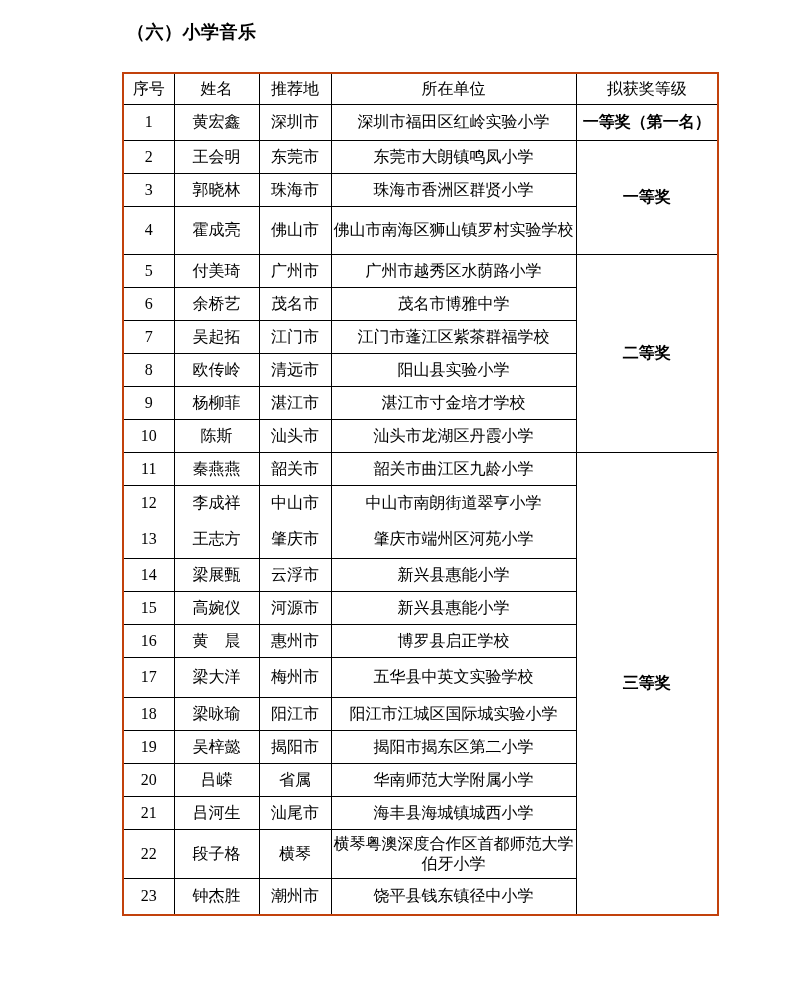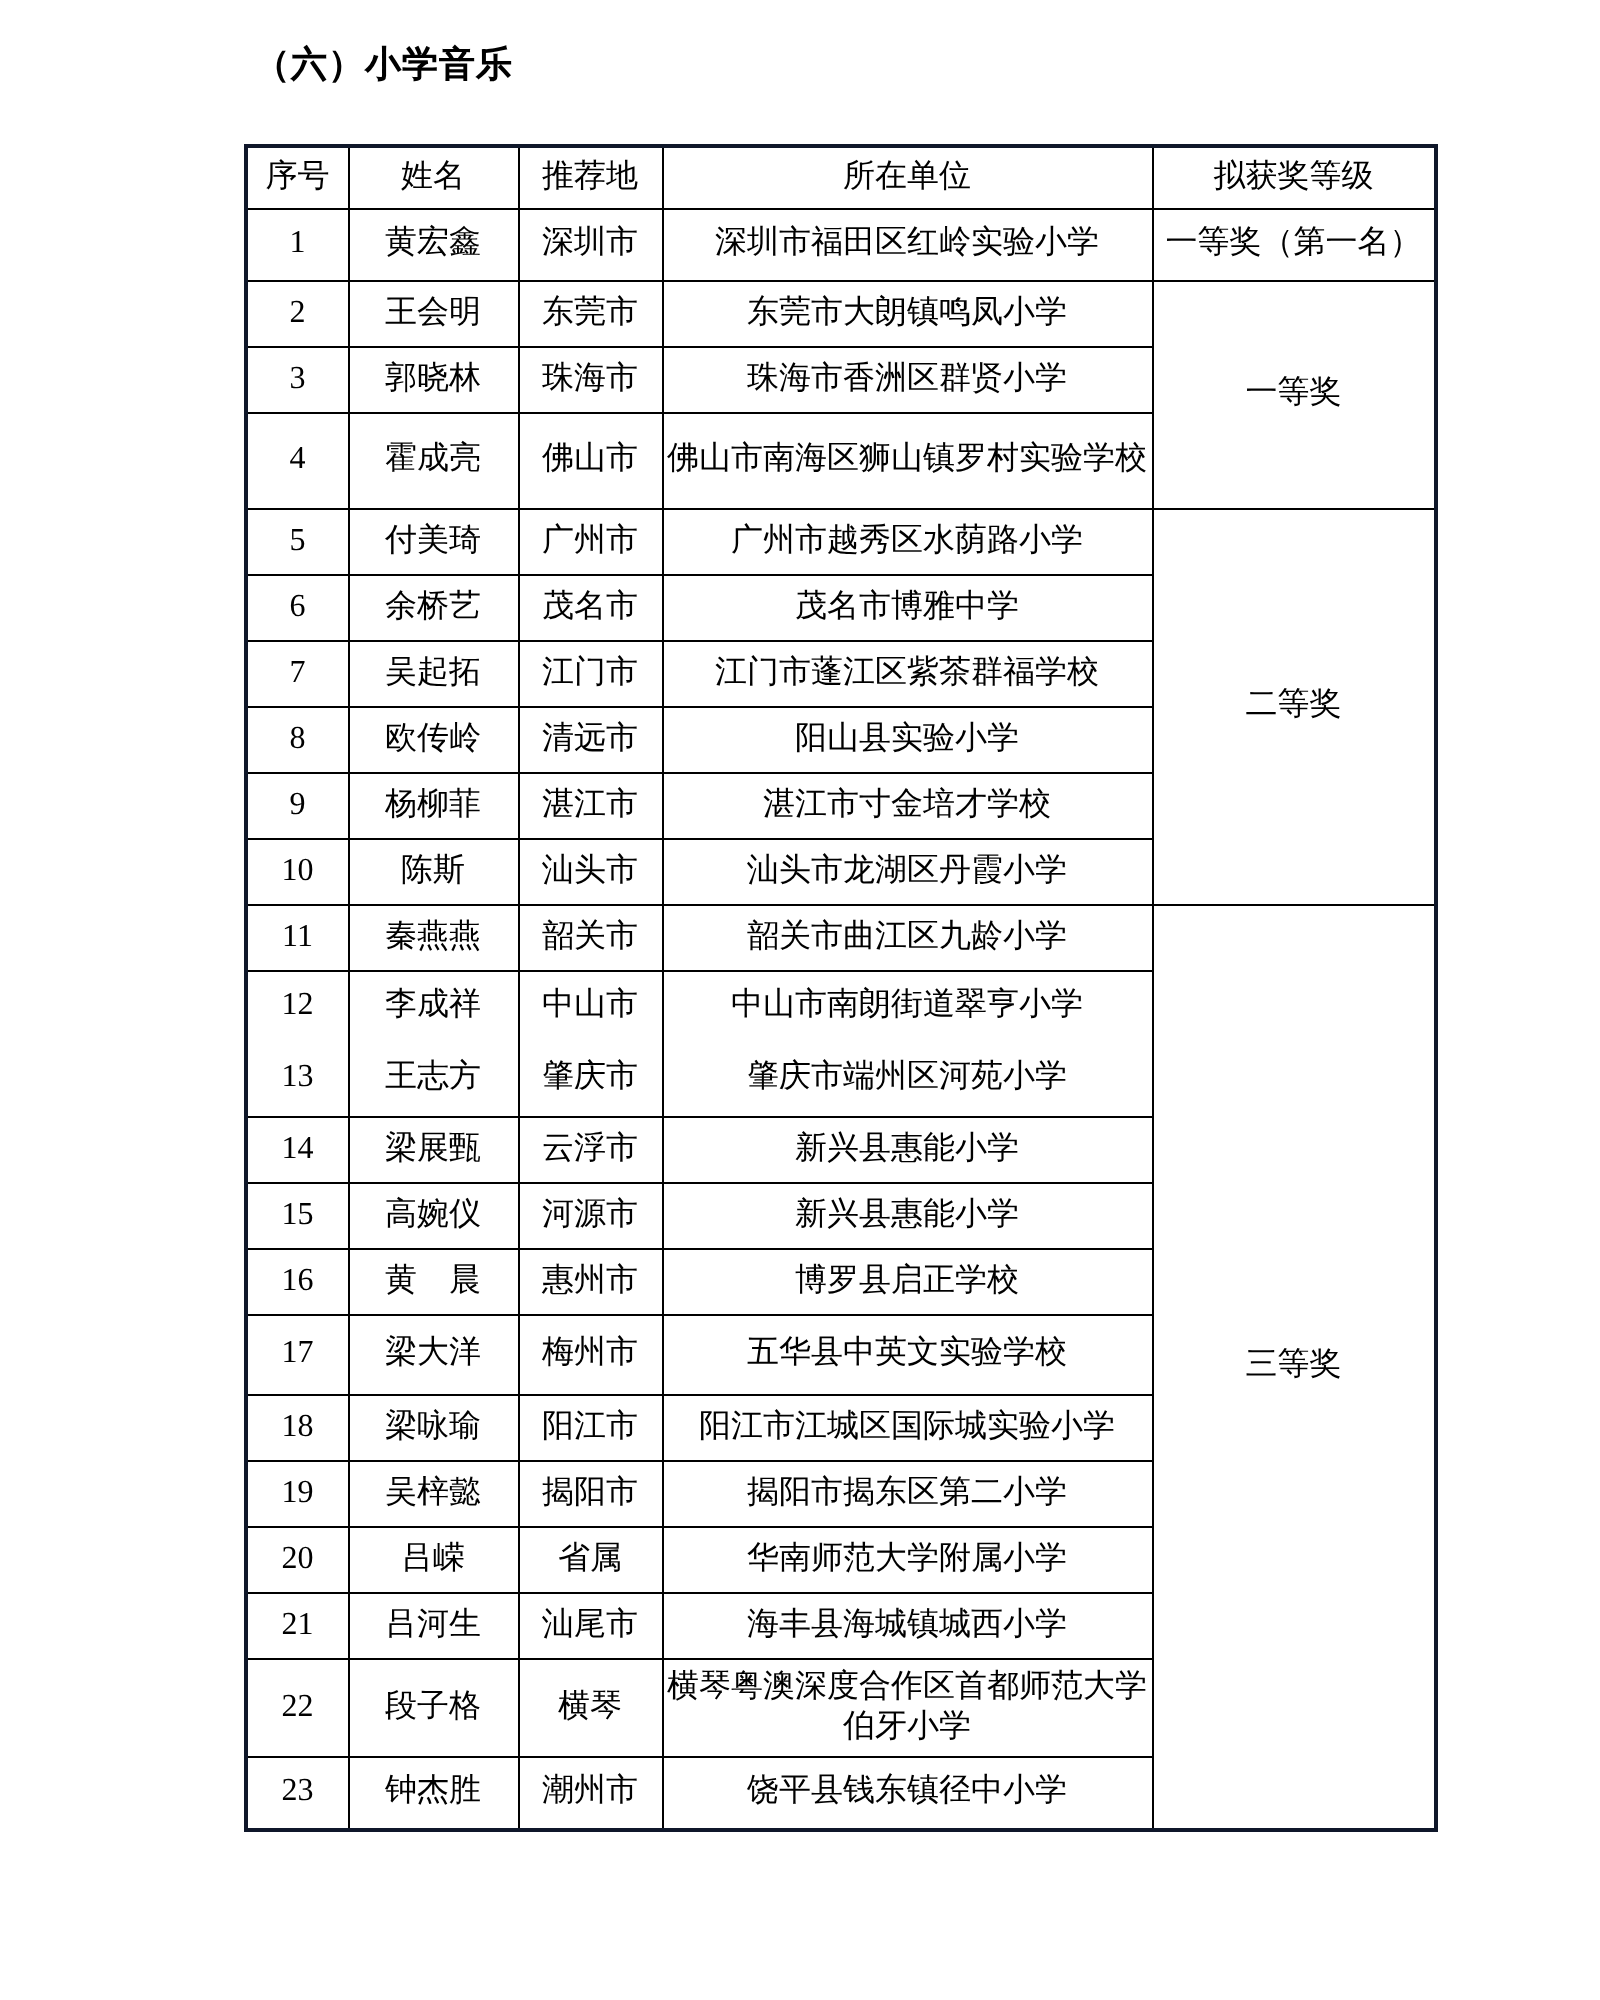--- a/index.html
+++ b/index.html
@@ -27,21 +27,21 @@
     letter-spacing: 0.5px;
     white-space: nowrap;
   }
   table.award-table {
     position: absolute;
     left: 122px;
     top: 72px;
     width: 595px;
     border-collapse: collapse;
     table-layout: fixed;
-    border: 2px solid #0f172a;
+    border: 2px solid #c2410c;
   }
   .award-table th,
   .award-table td {
     border: 1px solid #000000;
     text-align: center;
     vertical-align: middle;
     font-family: "Liberation Serif", serif;
     font-size: 16px;
     font-weight: normal;
     line-height: 20px;
@@ -51,20 +51,21 @@
   }
   .award-table thead tr {
     height: 31px;
   }
   
   .award-table tr.no-divider-above td {
     border-top-style: hidden;
   }
   .award-table td[data-name="cell-award"] {
     vertical-align: middle;
+    font-weight: bold;
   }
 </style>
 </head>
 <body>
 
 <div class="page" data-name="document-page">
   <h2 class="title" data-name="section-title">（六）小学音乐</h2>
 
   <table class="award-table" data-name="award-table">
     <colgroup>

